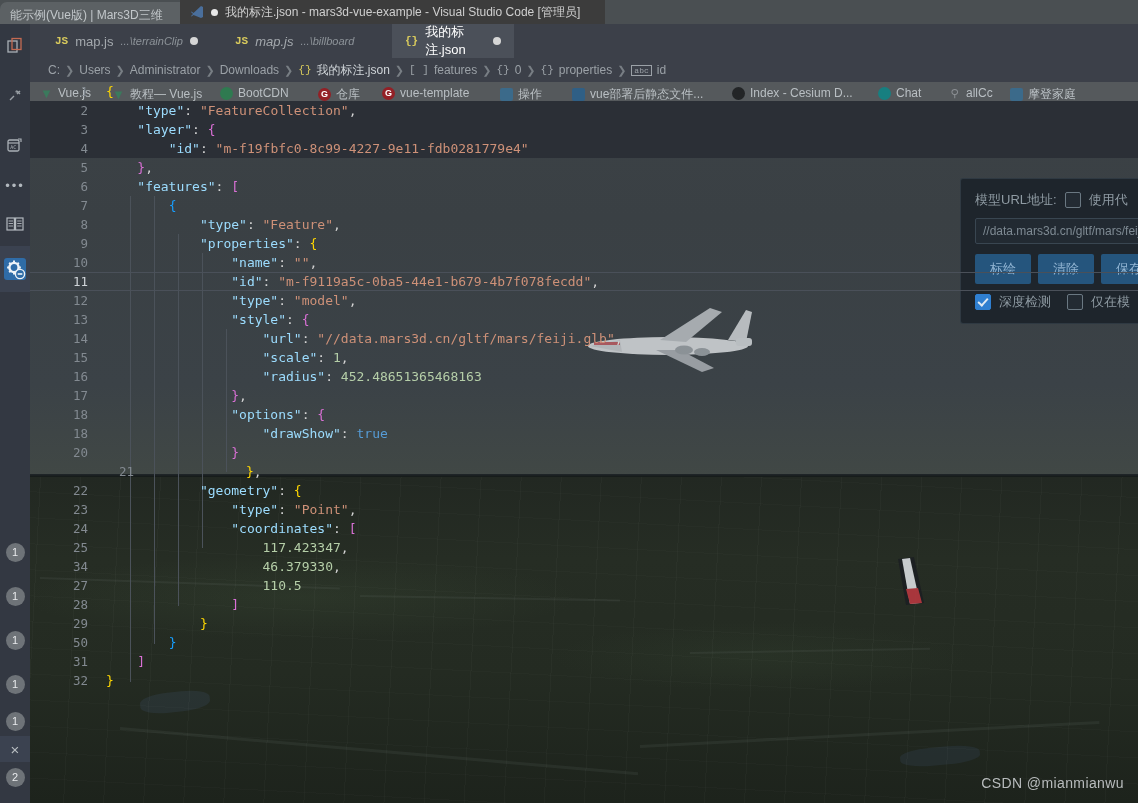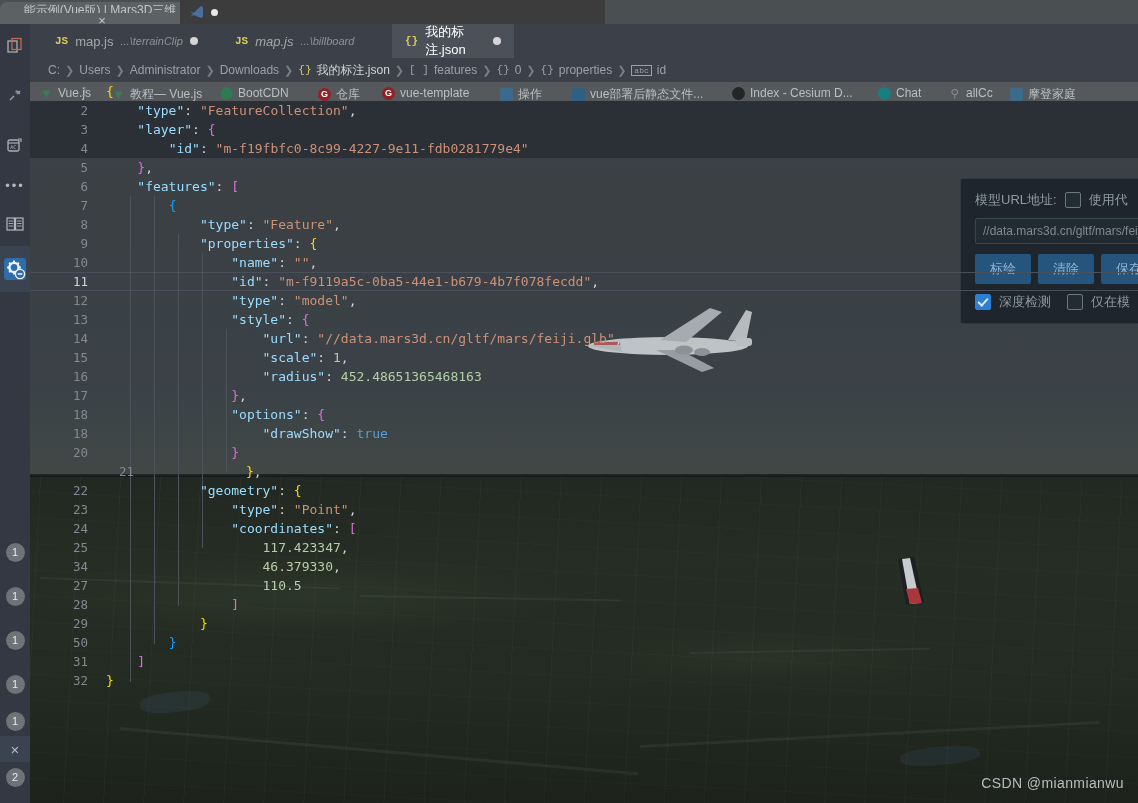--- a/index.html
+++ b/index.html
@@ -50,21 +50,21 @@
   .p-input{flex:1;background:#222a32;border:1px solid #394651;border-radius:2px;
      color:#7e8a93;font-size:12px;padding:5px 7px;box-sizing:border-box;min-width:0;}
   .p-btns{display:flex;gap:7px;margin:10px 0 9px 0;}
   .p-btn{background:#25557d;color:#93b6d4;border:none;border-radius:2px;
      font-size:13px;padding:6px 15px;font-family:inherit;cursor:pointer;}
 
   
   #browser{position:absolute;left:0;top:0;width:1138px;z-index:3;pointer-events:none;}
   .b-tabstrip{position:absolute;left:0;top:0;width:1138px;height:28px;background:#4a4f52;}
   .b-tab{position:absolute;left:0;top:2px;height:26px;width:196px;background:#5c6164;
-     border-radius:7px 7px 0 0;display:flex;align-items:center;padding:0 6px 0 10px;box-sizing:border-box;flex-direction:column;}
+     border-radius:7px 7px 0 0;display:flex;align-items:center;padding:0 6px 0 10px;box-sizing:border-box;}
   .b-tab-title{font-size:12px;color:#c2c7ca;white-space:nowrap;overflow:hidden;flex:1;}
   .b-tab-x{color:#c6cbcd;font-size:13px;margin-left:4px;}
   .b-tab2{position:absolute;left:208px;top:2px;height:26px;width:250px;
      display:flex;align-items:center;gap:6px;padding-left:12px;box-sizing:border-box;}
   .b-tab2-title{font-size:12px;color:#8d9296;white-space:nowrap;}
   .b-newtab{position:absolute;left:470px;top:7px;color:#b9bec1;font-size:14px;}
 
   .b-toolbar{position:absolute;left:0;top:28px;width:1138px;height:54px;background:#55595c;}
   .b-urlbar{position:absolute;left:36px;top:40px;height:28px;width:940px;
      background:#6a6e71;border-radius:14px;display:flex;align-items:center;padding:0 12px;
@@ -277,20 +277,21 @@
   </div>
 </div>
 
 <div id="vscode">
 
   <div class="vs-title">
     <svg width="14" height="14" viewBox="0 0 14 14">
       <path d="M11 1 L3.5 8 L1.5 6.5 L1 7 L3 9 L1 11 L1.5 11.5 L3.5 10 L11 13 L13 12 V2Z" fill="#4a6f9c"></path>
     </svg>
     <span class="vs-dot"></span>
+    <span class="vs-title-txt">我的标注.json - mars3d-vue-example - Visual Studio Code [管理员]</span>
   </div>
 
   <div class="vs-activitybar">
     <div class="ab-item" style="height:42px">
       <svg width="17" height="17" viewBox="0 0 17 17">
         <rect x="1" y="4" width="9" height="11" fill="none" stroke="#aab0b6" stroke-width="1.3"></rect>
         <rect x="5" y="1.5" width="9" height="11" fill="none" stroke="#c46a52" stroke-width="1.3"></rect>
       </svg>
     </div>
     <div class="ab-item" style="height:58px">

